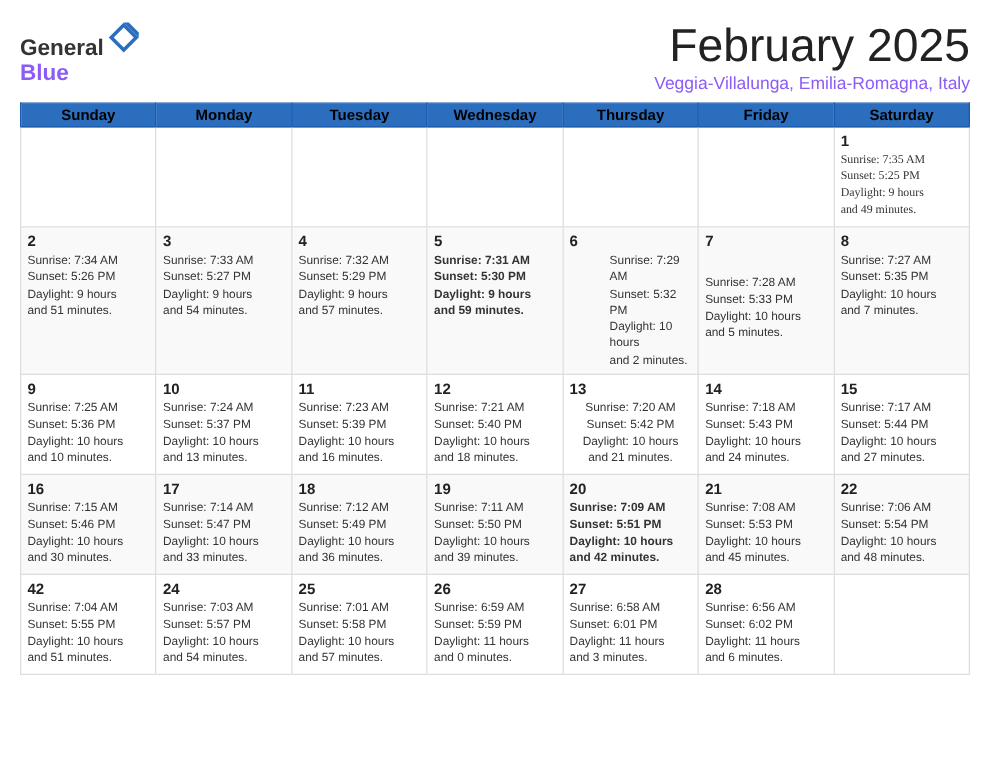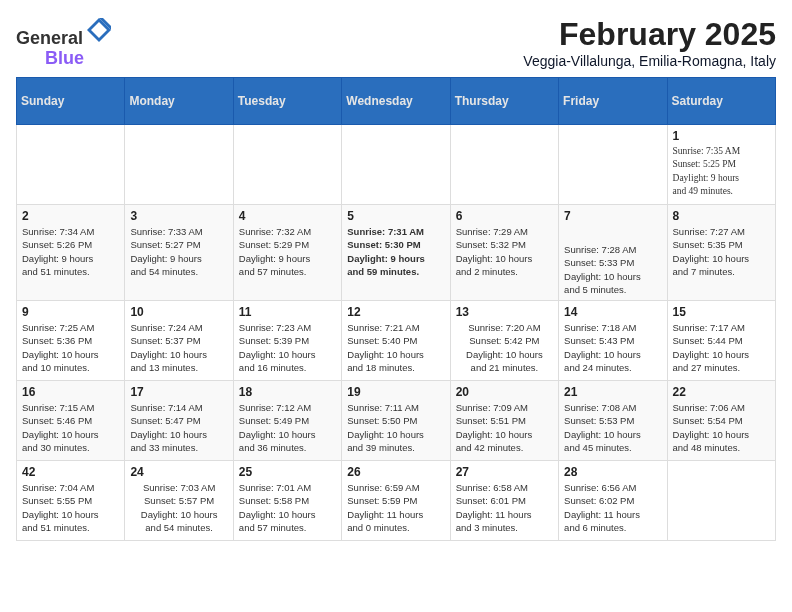--- a/index.html
+++ b/index.html
@@ -12,58 +12,57 @@
     }
     .header {
       display: flex;
       align-items: flex-start;
       justify-content: space-between;
       margin-bottom: 8px;
     }
     .logo {
       display: flex;
       align-items: center;
-      text-align: center;
     }
     .logo-text {
       font-size: 18px;
       font-weight: bold;
       line-height: 1.1;
     }
     .logo-general { color: #333; }
     .logo-blue { color: #8b5cf6; }
     .logo-icon {
       width: 28px;
       height: 28px;
       margin-left: 2px;
     }
     .title-block {
       text-align: right;
     }
     .month-year {
-      font-size: 32px;
-      font-weight: bold;
+      font-size: 37px;
+      font-weight: normal;
       color: #222;
     }
     .location {
       font-size: 14px;
-      color: #0f172a;
+      color: #8b5cf6;
     }
     .calendar {
       width: 100%;
       border-collapse: collapse;
       border: 1px solid #ccc;
     }
     .calendar th {
       background: #2a6ebd;
-      color: #e5e5e5;
+      color: #000000;
       font-size: 12px;
       font-weight: bold;
-      padding: 16px 4px;
-      text-align: left;
+      padding: 2px 4px;
+      text-align: center;
       border: 1px solid #1a5aad;
     }
     .calendar td {
       vertical-align: top;
       padding: 4px 5px;
       font-size: 10px;
       color: #333;
       border: 1px solid #ddd;
       width: calc(100% / 7);
       height: 80px;
@@ -162,21 +161,21 @@
         </td>
         <td>
           <span class="day-number">5</span>
           <div class="day-info" style="white-space: pre-line; font-weight: bold;">Sunrise: 7:31 AM
 Sunset: 5:30 PM
 Daylight: 9 hours
 and 59 minutes.</div>
         </td>
         <td>
           <span class="day-number">6</span>
-          <div class="day-info" style="white-space: pre-line;">Sunrise: 7:29 AM
+          <div class="day-info" style="white-space: pre-line; margin-left: 32px;">Sunrise: 7:29 AM
 Sunset: 5:32 PM
 Daylight: 10 hours
 and 2 minutes.</div>
         </td>
         <td>
           <span class="day-number">7</span>
           <div class="day-info" style="white-space: pre-line; margin-top: 20px;">Sunrise: 7:28 AM
 Sunset: 5:33 PM
 Daylight: 10 hours
 and 5 minutes.</div>
@@ -264,21 +263,21 @@
         </td>
         <td>
           <span class="day-number">19</span>
           <div class="day-info" style="white-space: pre-line;">Sunrise: 7:11 AM
 Sunset: 5:50 PM
 Daylight: 10 hours
 and 39 minutes.</div>
         </td>
         <td>
           <span class="day-number">20</span>
-          <div class="day-info" style="white-space: pre-line;">Sunrise: 7:09 AM
+          <div class="day-info" style="white-space: pre-line; font-weight: bold;">Sunrise: 7:09 AM
 Sunset: 5:51 PM
 Daylight: 10 hours
 and 42 minutes.</div>
         </td>
         <td>
           <span class="day-number">21</span>
           <div class="day-info" style="white-space: pre-line;">Sunrise: 7:08 AM
 Sunset: 5:53 PM
 Daylight: 10 hours
 and 45 minutes.</div>
@@ -294,21 +293,21 @@
       <tr>
         <td>
           <span class="day-number">42</span>
           <div class="day-info" style="white-space: pre-line;">Sunrise: 7:04 AM
 Sunset: 5:55 PM
 Daylight: 10 hours
 and 51 minutes.</div>
         </td>
         <td>
           <span class="day-number">24</span>
-          <div class="day-info" style="white-space: pre-line; text-align: center;">Sunrise: 7:03 AM
+          <div class="day-info" style="white-space: pre-line;">Sunrise: 7:03 AM
 Sunset: 5:57 PM
 Daylight: 10 hours
 and 54 minutes.</div>
         </td>
         <td>
           <span class="day-number">25</span>
           <div class="day-info" style="white-space: pre-line;">Sunrise: 7:01 AM
 Sunset: 5:58 PM
 Daylight: 10 hours
 and 57 minutes.</div>

